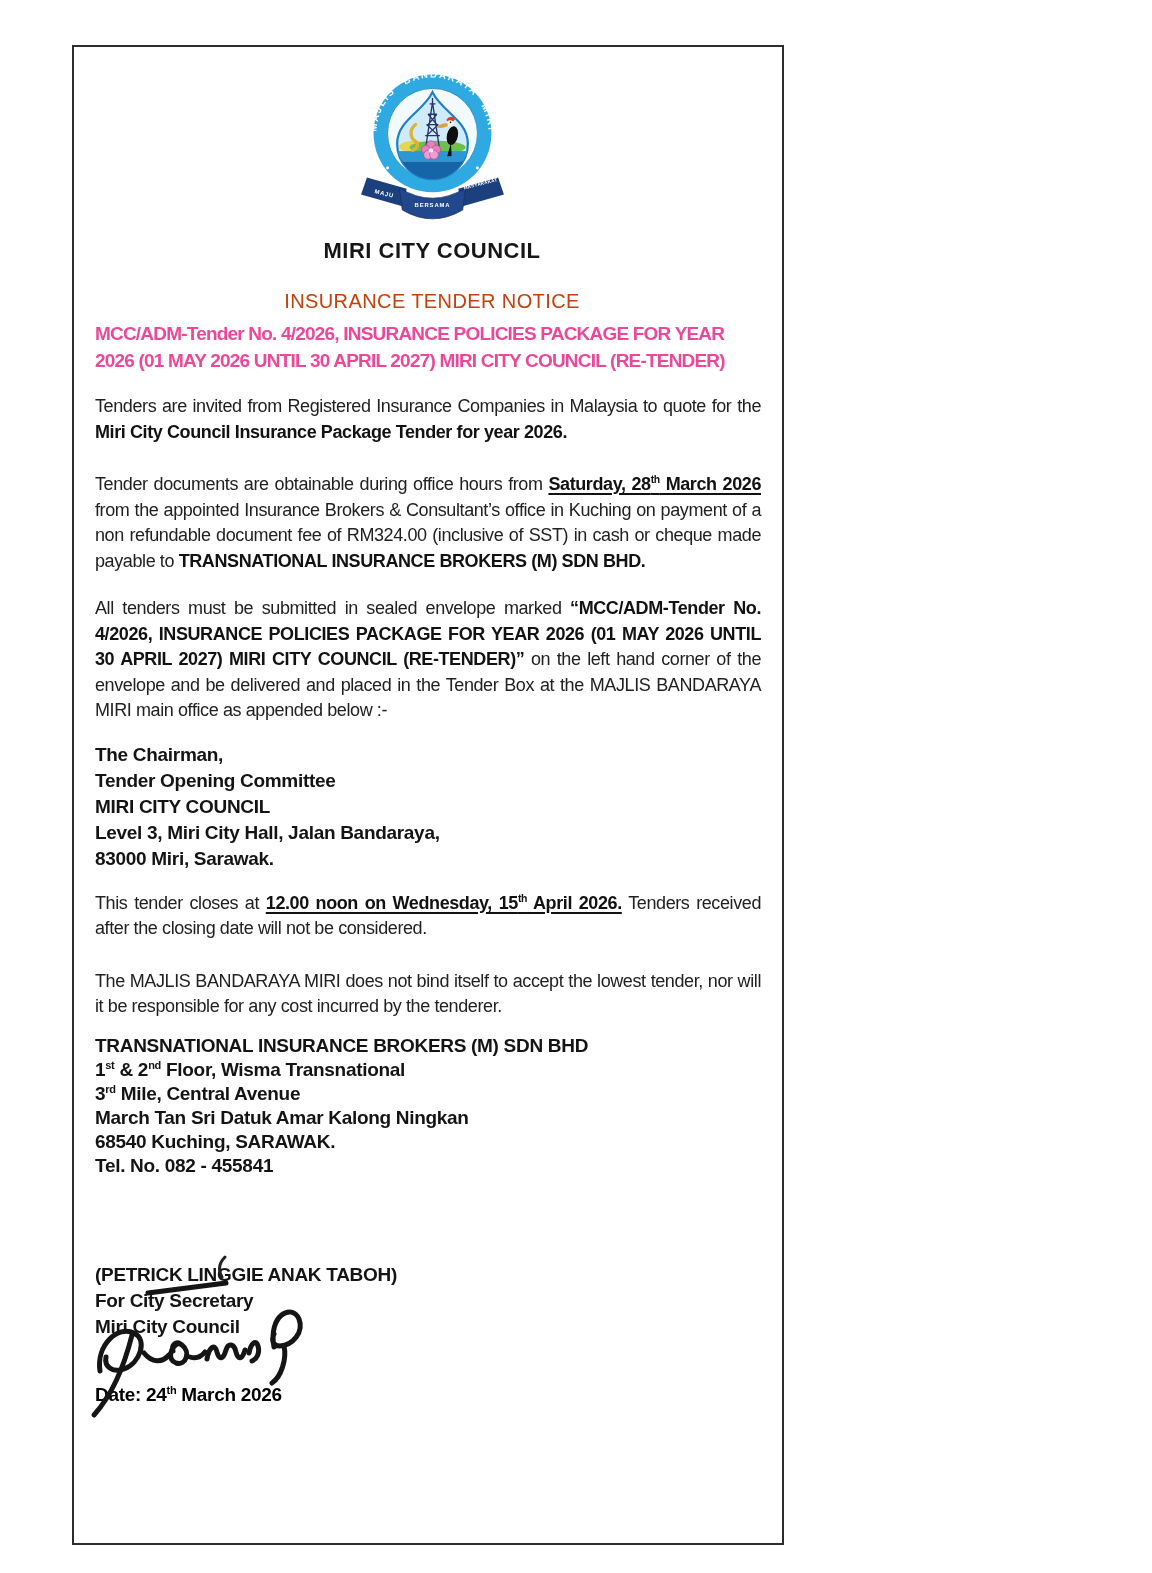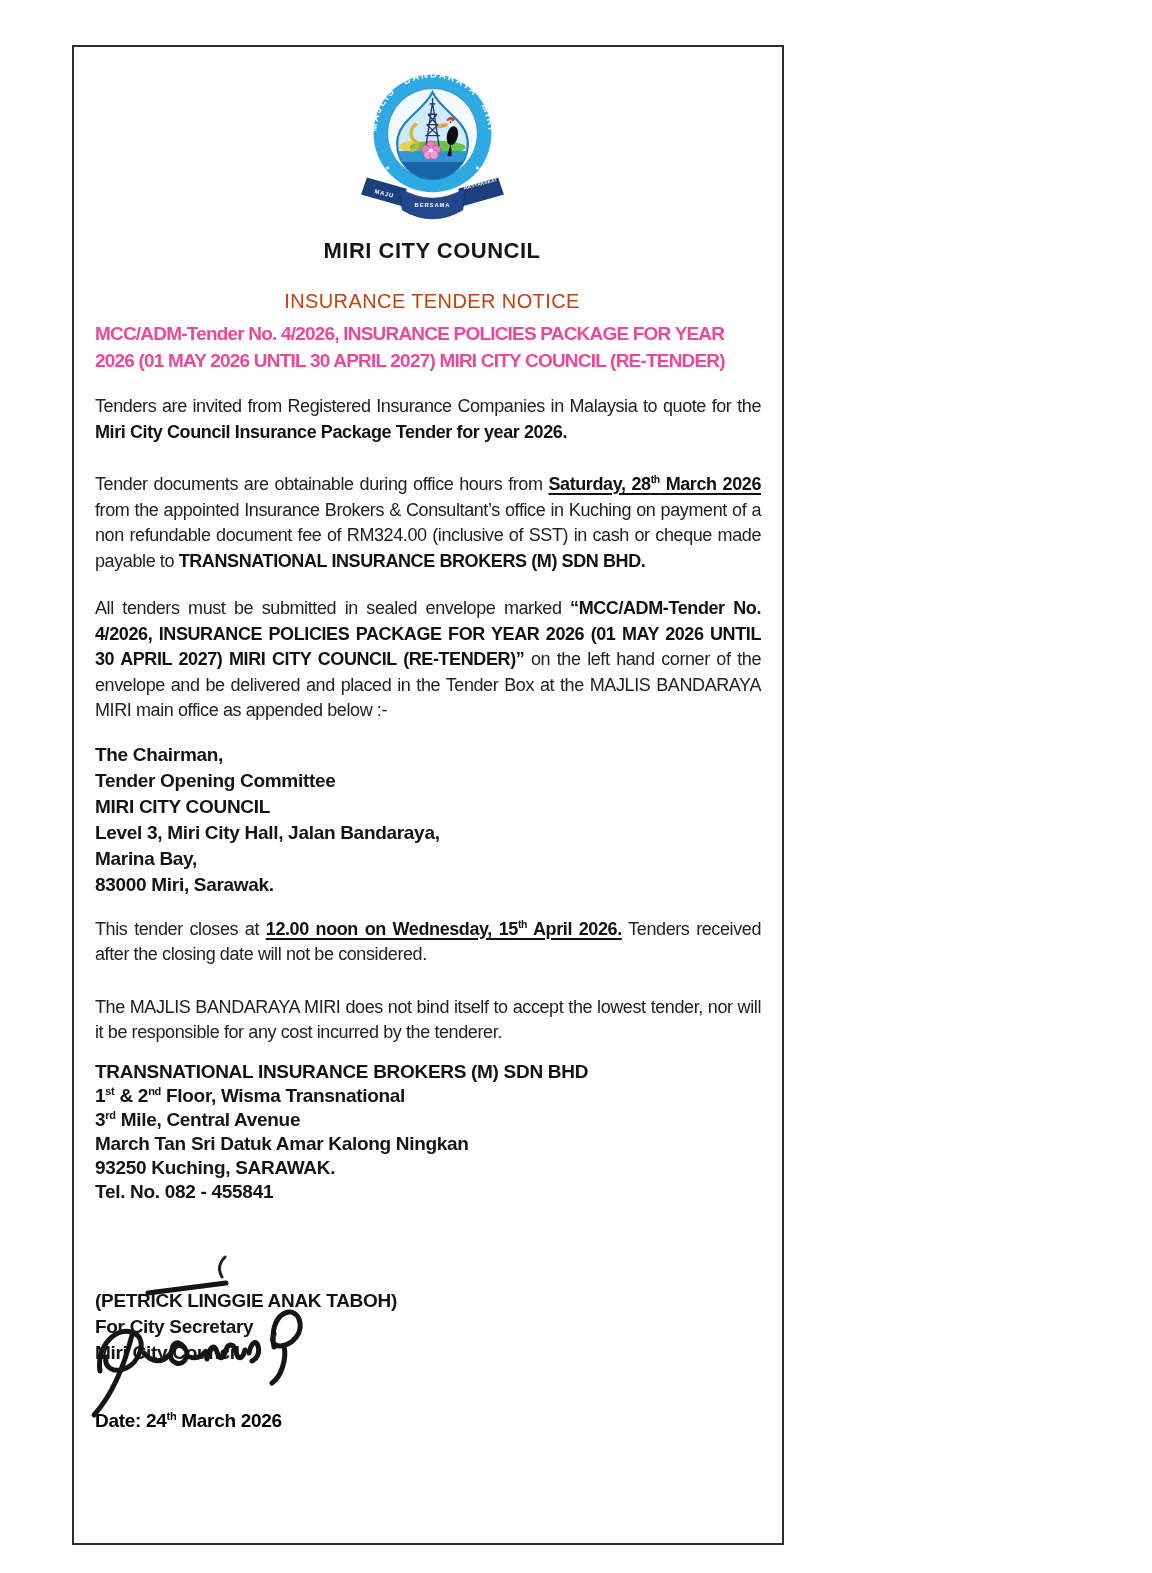--- a/index.html
+++ b/index.html
@@ -115,35 +115,34 @@
 
     <p class="para"><span>Tender documents are obtainable during office hours from </span><span class="b u"><span>Saturday, 28</span><sup>th</sup><span> March 2026</span></span><span> from the appointed Insurance Brokers &amp; Consultant’s office in Kuching on payment of a non refundable document fee of RM324.00 (inclusive of SST) in cash or cheque made payable to </span><span class="b">TRANSNATIONAL INSURANCE BROKERS (M) SDN BHD</span><span class="b">.</span></p>
 
     <p class="para m22"><span>All tenders must be submitted in sealed envelope marked </span><span class="b">“MCC/ADM-Tender No. 4/2026, INSURANCE POLICIES PACKAGE FOR YEAR 2026 (01 MAY 2026 UNTIL 30 APRIL 2027) MIRI CITY COUNCIL (RE-TENDER)”</span><span> on the left hand corner of the envelope and be delivered and placed in the Tender Box at the MAJLIS BANDARAYA MIRI main office as appended below :-</span></p>
 
     <div class="addr addr-chairman">
       <div>The Chairman,</div>
       <div>Tender Opening Committee</div>
       <div>MIRI CITY COUNCIL</div>
       <div>Level 3, Miri City Hall, Jalan Bandaraya,</div>
-      <div>Marina Bay,</div>
       <div>83000 Miri, Sarawak.</div>
     </div>
 
     <p class="para m19"><span>This tender closes at </span><span class="b u"><span>12.00 noon on Wednesday, 15</span><sup>th</sup><span> April 2026.</span></span><span> Tenders received after the closing date will not be considered.</span></p>
 
     <p class="para">The MAJLIS BANDARAYA MIRI does not bind itself to accept the lowest tender, nor will it be responsible for any cost incurred by the tenderer.</p>
 
 
     <div class="addr addr-broker">
       <div>TRANSNATIONAL INSURANCE BROKERS (M) SDN BHD</div>
       <div><span>1</span><sup>st</sup><span> &amp; 2</span><sup>nd</sup><span> Floor, Wisma Transnational</span></div>
       <div><span>3</span><sup>rd</sup><span> Mile, Central Avenue</span></div>
       <div>March Tan Sri Datuk Amar Kalong Ningkan</div>
-      <div>93250 Kuching, SARAWAK.</div>
+      <div>68540 Kuching, SARAWAK.</div>
       <div>Tel. No. 082 - 455841</div>
     </div>
 
     <div class="sig-spacer"></div>
 
     <div class="sig-name-block">
       <div>(PETRICK LINGGIE ANAK TABOH)</div>
       <div>For City Secretary</div>
       <div>Miri City Council</div>
     </div>

